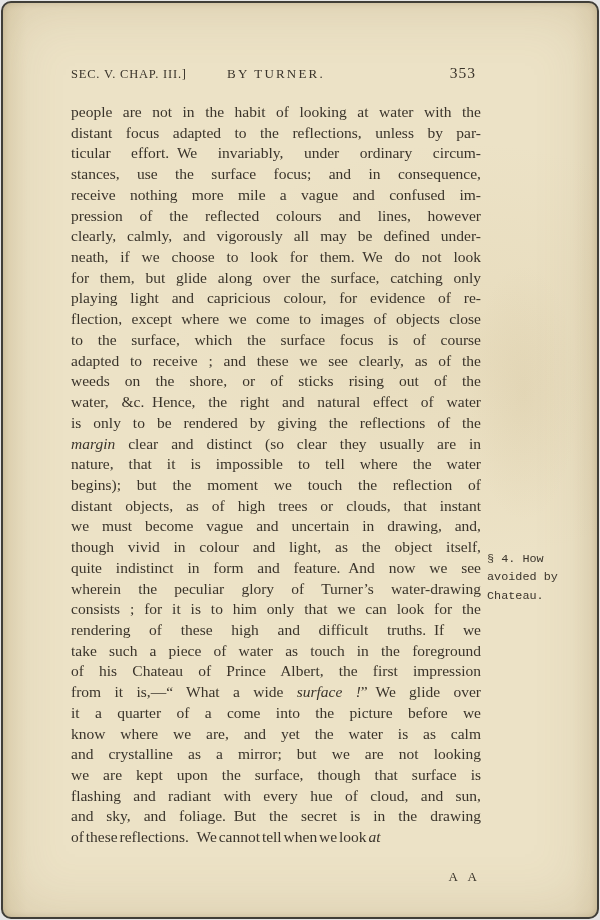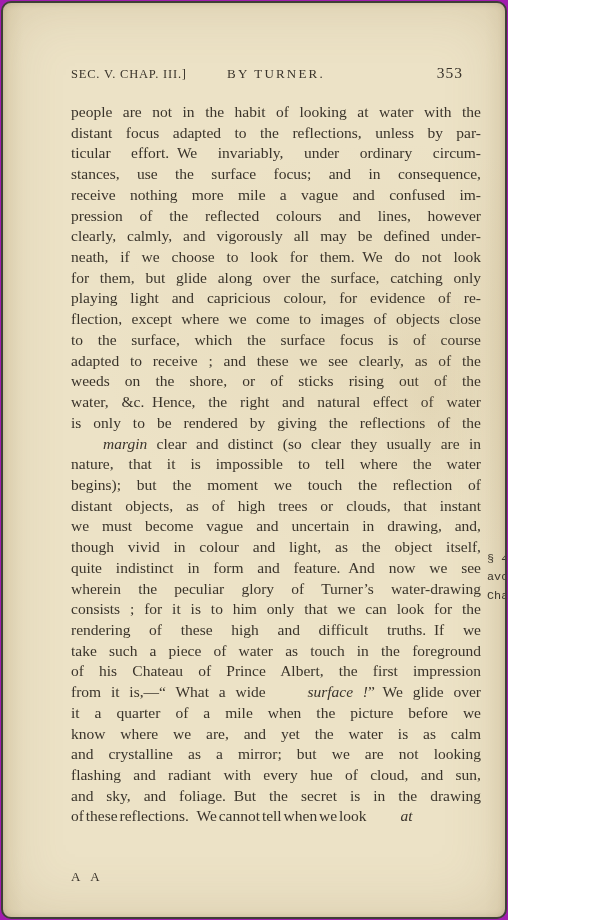--- a/index.html
+++ b/index.html
@@ -3,22 +3,22 @@
 <meta charset="utf-8">
 <style>
   html, body { margin: 0; padding: 0; }
   body {
     width: 600px; height: 920px;
     background: #ffffff;
     font-family: "Liberation Serif", "DejaVu Serif", serif;
   }
   #screen {
     position: relative;
-    width: 508px; height: 920px;
-    background: #a21caf;
+    width: 600px; height: 920px;
+    background: #e5e5e5;
     overflow: hidden;
   }
   .page {
     position: absolute;
     left: 1px; top: 1px; right: 1px; bottom: 1px;
     border: 2px solid #403e38;
     border-radius: 10px;
     background:
       radial-gradient(ellipse 420px 300px at 78% 38%, rgba(190,165,110,0.10), transparent 70%),
       linear-gradient(90deg, #e3d8b8 0%, #ece2c6 4%, #ece2c6 96%, #e5dabc 100%),
@@ -34,53 +34,53 @@
   }
   .header .hleft {
     position: absolute; left: 0; top: 3px;
     font-size: 12.5px; letter-spacing: 0.8px;
   }
   .header .hcenter {
     position: absolute; left: 50%; top: 2px; transform: translateX(-50%);
     font-size: 13px; letter-spacing: 2.2px;
   }
   .header .hright {
-    position: absolute; right: 18px; top: 0;
+    position: absolute; right: 5px; top: 0;
     font-size: 15.5px; letter-spacing: 1px; text-align: right;
   }
   .textblock {
     position: absolute;
     left: 68px; top: 99px; width: 410px;
     color: #3a342b;
     overflow: hidden;
   }
   .bodyline {
     height: 20.72px;
     line-height: 20.72px;
     font-size: 15.5px;
     word-spacing: -2px;
     text-align: justify;
     text-align-last: justify;
     white-space: nowrap;
   }
   .bodyline.lastline {
     text-align-last: left;
   }
-  .it { font-style: italic; margin-left: 32px; }
+  .it { font-style: italic; }
   .marginnote {
     position: absolute;
     left: 484px; top: 547px; width: 95px;
     font-size: 11.8px; line-height: 18.4px;
     color: #3a342b;
     font-family: Liberation Mono, monospace;
   }
   .signature {
     position: absolute;
     left: 68px; top: 866px; width: 410px;
-    text-align: left;
+    text-align: right;
     font-size: 13px; letter-spacing: 4px;
     color: #3a342b;
   }
   .stain {
     position: absolute;
     right: 18px; top: 260px; width: 110px; height: 260px;
     background: radial-gradient(ellipse, rgba(170,145,95,0.10), transparent 70%);
     pointer-events: none;
   }
 </style>
@@ -119,23 +119,24 @@
         <div class="bodyline"><span>distant objects, as of high trees or clouds, that instant</span></div>
         <div class="bodyline"><span>we must become vague and uncertain in drawing, and,</span></div>
         <div class="bodyline"><span>though vivid in colour and light, as the object itself,</span></div>
         <div class="bodyline"><span>quite indistinct in form and feature. And now we see</span></div>
         <div class="bodyline"><span>wherein the peculiar glory of Turner’s water-drawing</span></div>
         <div class="bodyline"><span>consists ; for it is to him only that we can look for the</span></div>
         <div class="bodyline"><span>rendering of these high and difficult truths. If we</span></div>
         <div class="bodyline"><span>take such a piece of water as touch in the foreground</span></div>
         <div class="bodyline"><span>of his Chateau of Prince Albert, the first impression</span></div>
         <div class="bodyline"><span>from it is,—“ What a wide </span><span class="it">surface !</span><span>” We glide over</span></div>
-        <div class="bodyline"><span>it a quarter of a mile when the picture before we</span></div>
+        <div class="bodyline"><span>it a quarter of a come into the picture before we</span></div>
         <div class="bodyline"><span>know where we are, and yet the water is as calm</span></div>
         <div class="bodyline"><span>and crystalline as a mirror; but we are not looking</span></div>
+        <div class="bodyline"><span>we are kept upon the surface, though that surface is</span></div>
         <div class="bodyline"><span>flashing and radiant with every hue of cloud, and sun,</span></div>
         <div class="bodyline"><span>and sky, and foliage. But the secret is in the drawing</span></div>
         <div class="bodyline lastline"><span>of these reflections. We cannot tell when we look </span><span class="it">at</span></div>
       </div>
 
     <div class="marginnote">
       <div>§ 4. How</div>
       <div>avoided by</div>
       <div>Chateau.</div>
     </div>

